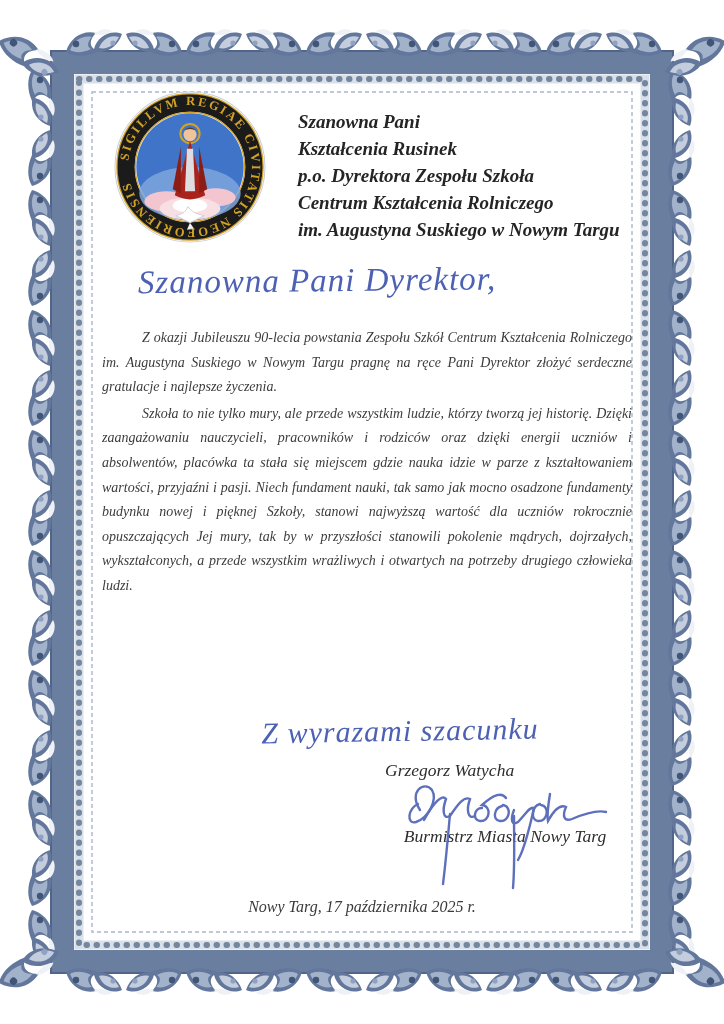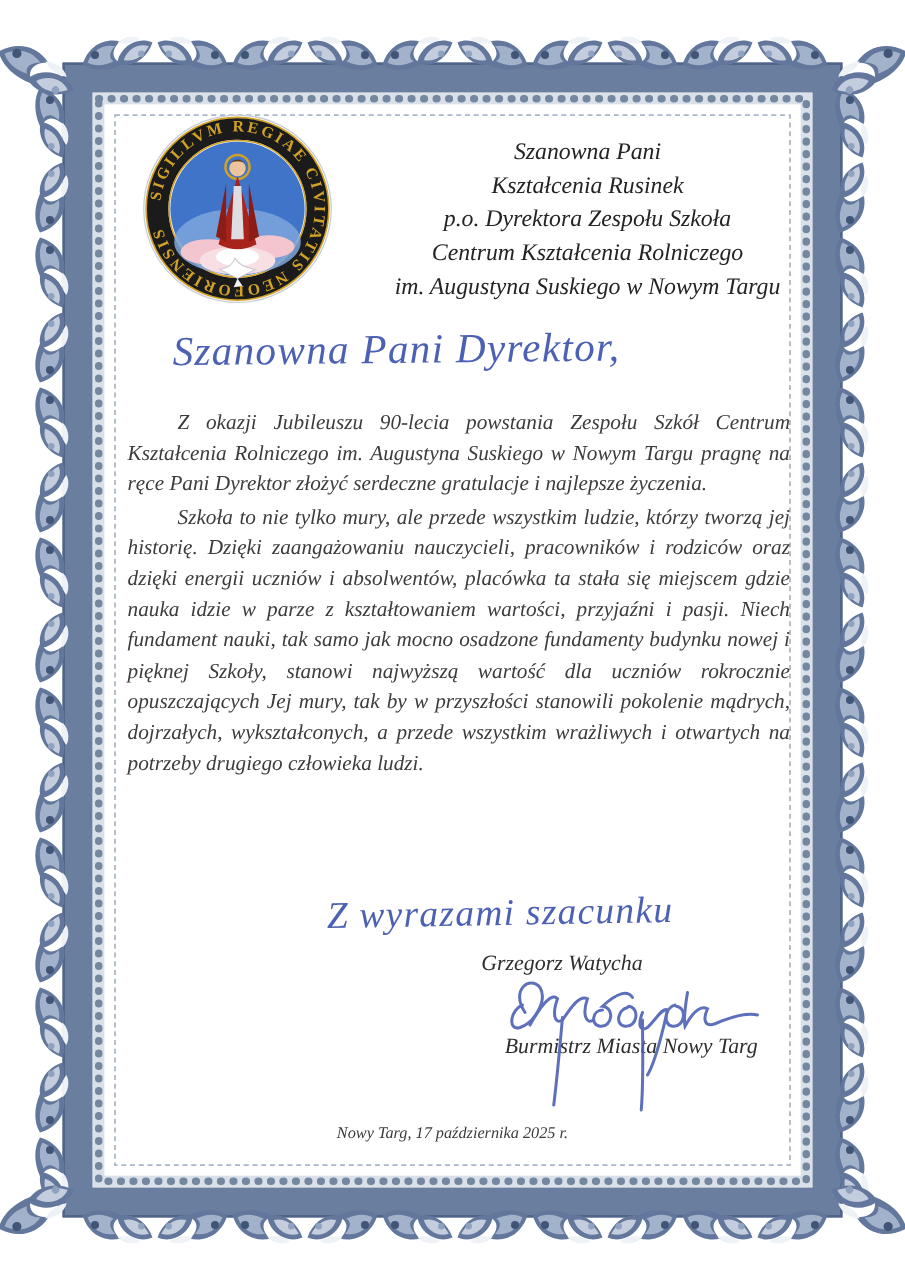--- a/index.html
+++ b/index.html
@@ -5,51 +5,51 @@
   html,body{margin:0;padding:0;background:#888;}
   .page{
     position:relative;width:724px;height:1024px;margin:0 auto;
     background:#ffffff;overflow:hidden;
     font-family:"Liberation Serif","DejaVu Serif",serif;
   }
   .border-svg{position:absolute;inset:0;pointer-events:none;}
   .seal{position:absolute;left:114px;top:88px;width:152px;height:158px;}
   .recipient{
     position:absolute;left:298px;top:108px;width:344px;
-    text-align:center;font-style:italic;font-weight:normal;
+    text-align:left;font-style:italic;font-weight:bold;
     font-size:19px;line-height:27px;color:var(--heading-text);
   }
   .greeting{
     position:absolute;left:138px;top:262px;width:420px;
     font-style:italic;font-size:33px;color:var(--ink);
     transform:rotate(-0.6deg);letter-spacing:1px;white-space:nowrap;
   }
   .body-text{
     position:absolute;left:102px;top:326px;width:530px;
-    font-style:italic;font-size:17px;line-height:24.6px;
+    font-style:italic;font-size:14px;line-height:24.6px;
     color:var(--body-text);text-align:justify;
   }
   .body-text p{margin:0 0 2px 0;text-indent:40px;}
   .closing{
     position:absolute;left:225px;top:714px;width:350px;text-align:center;
     font-style:italic;font-size:30px;color:var(--ink);
     transform:rotate(-1deg);letter-spacing:1px;white-space:nowrap;
   }
   .signer-name{
     position:absolute;left:385px;top:760px;width:240px;text-align:left;
     font-style:italic;font-size:17.5px;color:#2e2e2e;
   }
   .signature{position:absolute;left:398px;top:776px;width:215px;height:118px;z-index:3;}
   .signer-title{
     position:absolute;left:368px;top:826px;width:274px;text-align:center;
     font-style:italic;font-size:17.5px;color:#2e2e2e;
   }
   .dateline{
     position:absolute;left:92px;top:898px;width:540px;text-align:center;
-    font-style:italic;font-size:13px;color:#3a3a3a;
+    font-style:italic;font-size:16px;color:#3a3a3a;
   }
 </style>
 </head>
 <body>
 
 <div class="page">
 
   <svg class="border-svg" id="border-svg" viewBox="0 0 724 1024">
     <defs>
       <g id="leaf">

